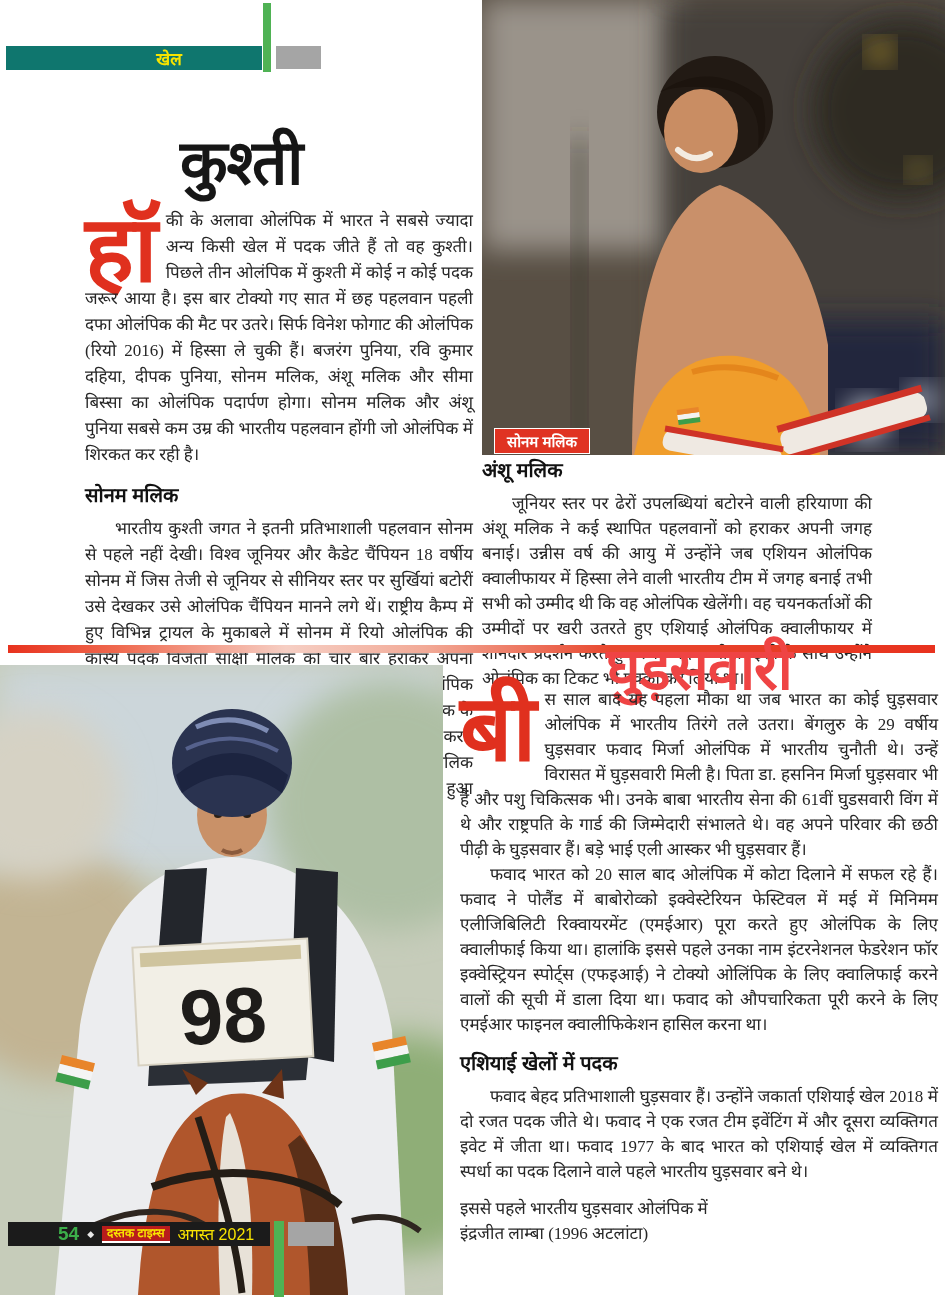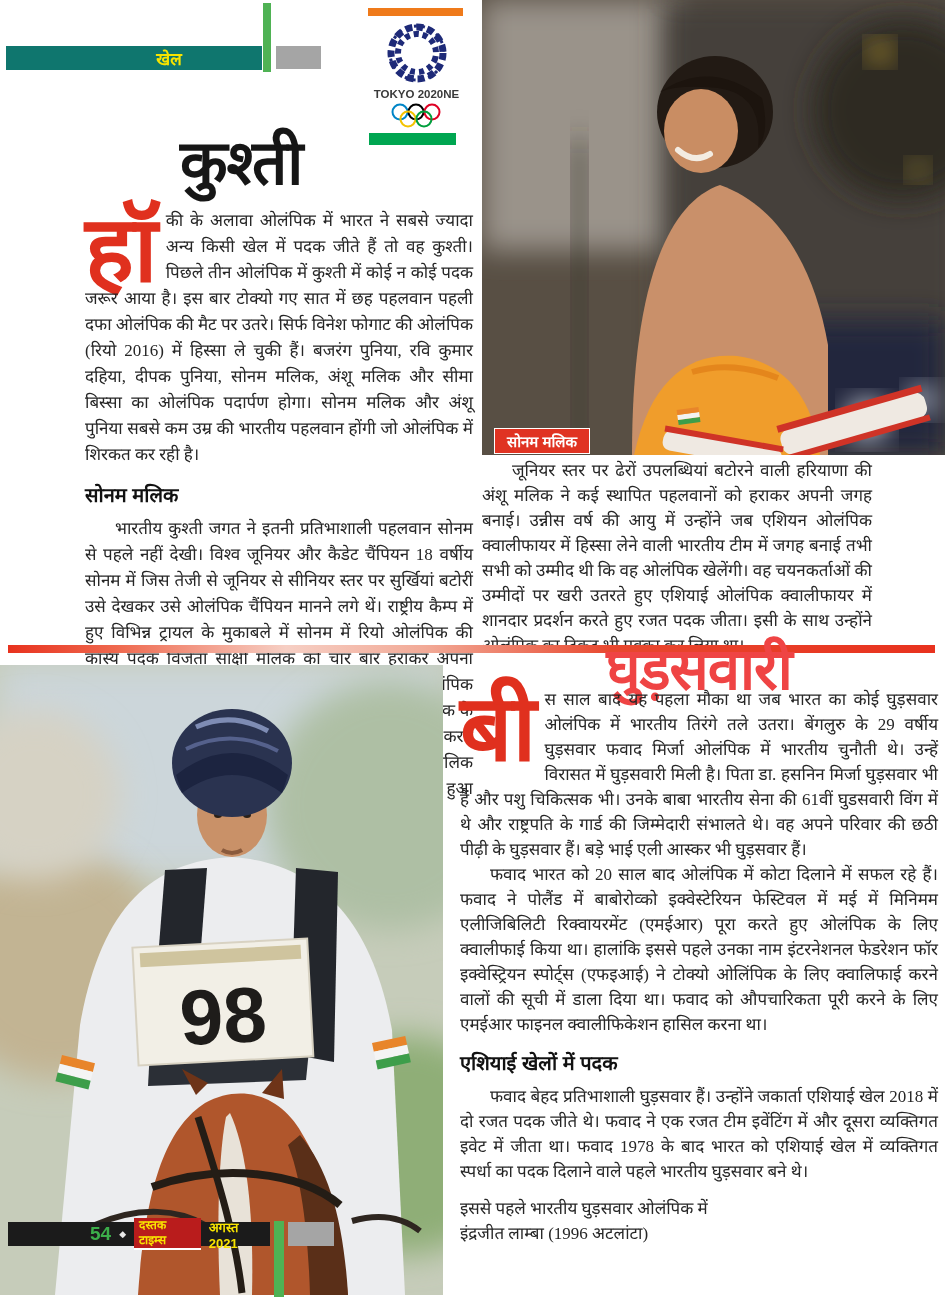--- a/index.html
+++ b/index.html
@@ -43,62 +43,41 @@
            background:linear-gradient(to right,#e8321e 0%,#ef6a50 12%,#f6cfc4 30%,#f2aa97 45%,#e8482f 65%,#e8321e 100%);}
   
   .photo{position:absolute;overflow:hidden;}
   .photo-wrestler{left:482px;top:0;width:463px;height:455px;background:#5a5148;}
   .photo-horse{left:0;top:665px;width:443px;height:630px;background:#c9cfc0;}
   .caption-badge{position:absolute;left:12px;bottom:1px;background:#e03322;border:1px solid #fff;
                  color:#fff;font-family:"Liberation Sans",sans-serif;font-weight:bold;font-size:15px;
                  padding:2px 12px;}
   
   .footer-bar{position:absolute;left:8px;top:1222px;width:262px;height:24px;background:#1b1b1b;
-              display:flex;align-items:center;gap:8px;padding-left:82px;box-sizing:border-box;z-index:5;
+              display:flex;align-items:center;gap:8px;padding-left:50px;box-sizing:border-box;z-index:5;
               font-family:"Liberation Sans",sans-serif;}
   .footer-bar .pnum{color:#3cae4a;font-weight:bold;font-size:19px;}
   .footer-bar .sep{color:#e8e8e8;font-size:9px;}
   .footer-bar .mag{background:#b91c1c;color:#f8e400;font-weight:bold;font-size:12px;padding:0 5px;
                    border-bottom:2px solid #fff;line-height:15px;}
-  .footer-bar .date{color:#f8e400;font-weight:bold;font-size:13px;}
+  .footer-bar .date{color:#f8e400;font-weight:normal;font-size:16px;}
   .ftr-green{position:absolute;left:274px;top:1221px;width:10px;height:76px;background:#4fb254;z-index:6;}
   .ftr-gray{position:absolute;left:288px;top:1222px;width:46px;height:24px;background:#a5a5a5;z-index:6;}
 </style>
 </head>
 <body>
 
 <div class="page">
 
   <div class="kicker-bar">
     <span>खेल</span>
   </div>
   <div class="hdr-green"></div>
   <div class="hdr-gray"></div>
 
-  <div class="tokyo">
-    <div class="bar-top"></div>
-    <div class="emblem">
-      <svg width="62" height="66" viewBox="0 0 62 66">
-        <circle cx="31" cy="33" r="26" fill="none" stroke="#1e2a78" stroke-width="7" stroke-dasharray="7 4"></circle>
-        <circle cx="31" cy="33" r="19" fill="none" stroke="#1e2a78" stroke-width="6" stroke-dasharray="5 4" transform="rotate(14 31 33)"></circle>
-        <circle cx="31" cy="33" r="27" fill="none" stroke="#1e2a78" stroke-width="3" stroke-dasharray="3 5" transform="rotate(-9 31 33)"></circle>
-      </svg>
-    </div>
-    <div class="brand">TOKYO 2020NE</div>
-    <div class="rings">
-      <svg width="58" height="26" viewBox="0 0 58 26">
-        <circle cx="13" cy="9" r="7.5" fill="none" stroke="#0085c7" stroke-width="2"></circle>
-        <circle cx="29" cy="9" r="7.5" fill="none" stroke="#000000" stroke-width="2"></circle>
-        <circle cx="45" cy="9" r="7.5" fill="none" stroke="#df0024" stroke-width="2"></circle>
-        <circle cx="21" cy="16" r="7.5" fill="none" stroke="#f4c300" stroke-width="2"></circle>
-        <circle cx="37" cy="16" r="7.5" fill="none" stroke="#009f3d" stroke-width="2"></circle>
-      </svg>
-    </div>
-    <div class="bar-bot"></div>
-  </div>
 
   <div class="photo photo-wrestler">
     <svg width="463" height="455" viewBox="0 0 463 455">
       <defs>
           <filter id="b1" x="-30%" y="-30%" width="160%" height="160%">
             <feGaussianBlur stdDeviation="14"></feGaussianBlur>
           </filter>
         </defs>
       <rect width="463" height="455" fill="#584f44"></rect>
       <rect x="0" y="0" width="200" height="250" fill="#9a938a" filter="url(#b1)"></rect>
@@ -140,20 +119,21 @@
 
   <div class="big-title t-kushti">कुश्ती</div>
 
   <div class="col col-a">
     <p><span class="dropcap">हॉ</span><span>की के अलावा ओलंपिक में भारत ने सबसे ज्यादा अन्य किसी खेल में पदक जीते हैं तो वह कुश्ती। पिछले तीन ओलंपिक में कुश्ती में कोई न कोई पदक जरूर आया है। इस बार टोक्यो गए सात में छह पहलवान पहली दफा ओलंपिक की मैट पर उतरे। सिर्फ विनेश फोगाट की ओलंपिक (रियो 2016) में हिस्सा ले चुकी हैं। बजरंग पुनिया, रवि कुमार दहिया, दीपक पुनिया, सोनम मलिक, अंशू मलिक और सीमा बिस्सा का ओलंपिक पदार्पण होगा। सोनम मलिक और अंशू पुनिया सबसे कम उम्र की भारतीय पहलवान होंगी जो ओलंपिक में शिरकत कर रही है।</span></p>
     <h2 class="sec">सोनम मलिक</h2>
     <p class="para-indent">भारतीय कुश्ती जगत ने इतनी प्रतिभाशाली पहलवान सोनम से पहले नहीं देखी। विश्व जूनियर और कैडेट चैंपियन 18 वर्षीय सोनम में जिस तेजी से जूनियर से सीनियर स्तर पर सुर्खियां बटोरीं उसे देखकर उसे ओलंपिक चैंपियन मानने लगे थें। राष्ट्रीय कैम्प में हुए विभिन्न ट्रायल के मुकाबले में सोनम में रियो ओलंपिक की कांस्य पदक विजेता साक्षी मलिक को चार बार हराकर अपना दबदबा कायम किया। सोनम ने इसी साल एशियाई ओलंपिक क्वालीफायर में 62 किलोग्राम में रजत पदक जीतकर ओलंपिक के लिए क्वालीफाई किया था। ओलंपिक के लिए क्वालीफाई करने वाली वह सबसे कम उम्र की भारतीय पहलवान थीं। सोनम मलिक 18 साल की हैं लेकिन भारत में महिला कुश्ती में एक उभरता हुआ नाम हैं।</p>
   </div>
 
   <div class="col col-b">
+    <h2 class="sec" style="margin-top:0;">अंशू मलिक</h2>
     <p class="para-indent">जूनियर स्तर पर ढेरों उपलब्धियां बटोरने वाली हरियाणा की अंशू मलिक ने कई स्थापित पहलवानों को हराकर अपनी जगह बनाई। उन्नीस वर्ष की आयु में उन्होंने जब एशियन ओलंपिक क्वालीफायर में हिस्सा लेने वाली भारतीय टीम में जगह बनाई तभी सभी को उम्मीद थी कि वह ओलंपिक खेलेंगी। वह चयनकर्ताओं की उम्मीदों पर खरी उतरते हुए एशियाई ओलंपिक क्वालीफायर में शानदार प्रदर्शन करते हुए रजत पदक जीता। इसी के साथ उन्होंने ओलंपिक का टिकट भी पक्का कर लिया था।</p>
   </div>
 
   <div class="divider"></div>
 
   <div class="photo photo-horse">
     <svg width="443" height="630" viewBox="0 0 443 630">
       <defs>
           <filter id="b2" x="-30%" y="-30%" width="160%" height="160%">
             <feGaussianBlur stdDeviation="16"></feGaussianBlur>
@@ -209,21 +189,21 @@
         <path d="M352,556 C380,548 402,552 420,566" stroke="#2e2620" stroke-width="6" fill="none"></path>
       </g>
     </svg>
   </div>
 
   <div class="col col-c">
     <h1 class="t-ghud">घुड़सवारी</h1>
     <p><span class="dropcap">बी</span><span>स साल बाद यह पहला मौका था जब भारत का कोई घुड़सवार ओलंपिक में भारतीय तिरंगे तले उतरा। बेंगलुरु के 29 वर्षीय घुड़सवार फवाद मिर्जा ओलंपिक में भारतीय चुनौती थे। उन्हें विरासत में घुड़सवारी मिली है। पिता डा. हसनिन मिर्जा घुड़सवार भी हैं और पशु चिकित्सक भी। उनके बाबा भारतीय सेना की 61वीं घुडसवारी विंग में थे और राष्ट्रपति के गार्ड की जिम्मेदारी संभालते थे। वह अपने परिवार की छठी पीढ़ी के घुड़सवार हैं। बड़े भाई एली आस्कर भी घुड़सवार हैं।</span></p>
     <p class="para-indent">फवाद भारत को 20 साल बाद ओलंपिक में कोटा दिलाने में सफल रहे हैं। फवाद ने पोलैंड में बाबोरोव्को इक्वेस्टेरियन फेस्टिवल में मई में मिनिमम एलीजिबिलिटी रिक्वायरमेंट (एमईआर) पूरा करते हुए ओलंपिक के लिए क्वालीफाई किया था। हालांकि इससे पहले उनका नाम इंटरनेशनल फेडरेशन फॉर इक्वेस्ट्रियन स्पोर्ट्स (एफइआई) ने टोक्यो ओलिंपिक के लिए क्वालिफाई करने वालों की सूची में डाला दिया था। फवाद को औपचारिकता पूरी करने के लिए एमईआर फाइनल क्वालीफिकेशन हासिल करना था।</p>
     <h2 class="sec">एशियाई खेलों में पदक</h2>
-    <p class="para-indent">फवाद बेहद प्रतिभाशाली घुड़सवार हैं। उन्होंने जकार्ता एशियाई खेल 2018 में दो रजत पदक जीते थे। फवाद ने एक रजत टीम इवेंटिंग में और दूसरा व्यक्तिगत इवेट में जीता था। फवाद 1978 के बाद भारत को एशियाई खेल में व्यक्तिगत स्पर्धा का पदक दिलाने वाले पहले भारतीय घुड़सवार बने थे।</p>
+    <p class="para-indent">फवाद बेहद प्रतिभाशाली घुड़सवार हैं। उन्होंने जकार्ता एशियाई खेल 2018 में दो रजत पदक जीते थे। फवाद ने एक रजत टीम इवेंटिंग में और दूसरा व्यक्तिगत इवेट में जीता था। फवाद 1977 के बाद भारत को एशियाई खेल में व्यक्तिगत स्पर्धा का पदक दिलाने वाले पहले भारतीय घुड़सवार बने थे।</p>
     <p class="closing" style="margin-top:12px;">इससे पहले भारतीय घुड़सवार ओलंपिक में</p>
     <p class="closing">इंद्रजीत लाम्बा (1996 अटलांटा)</p>
   </div>
 
   <div class="footer-bar">
     <span class="pnum">54</span>
     <span class="sep">◆</span>
     <span class="mag">दस्तक टाइम्स</span>
     <span class="date">अगस्त 2021</span>
   </div>

